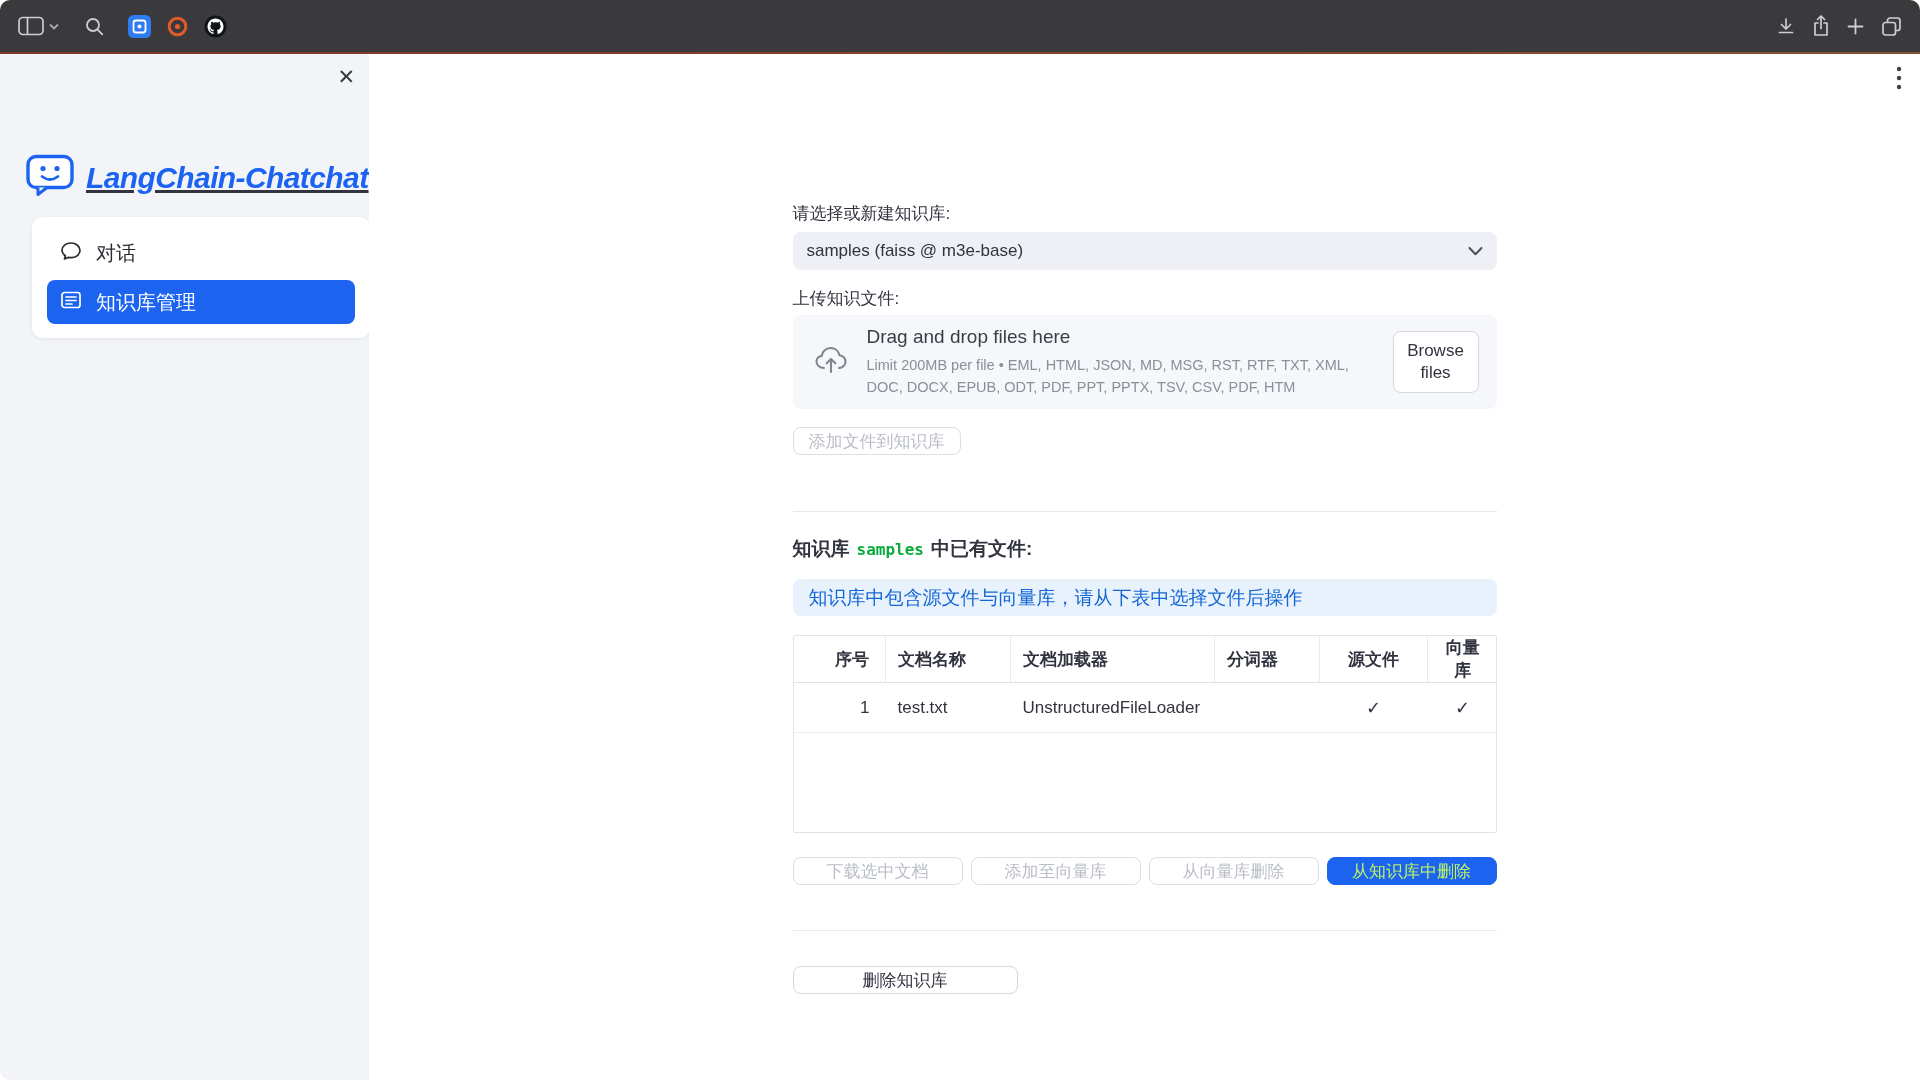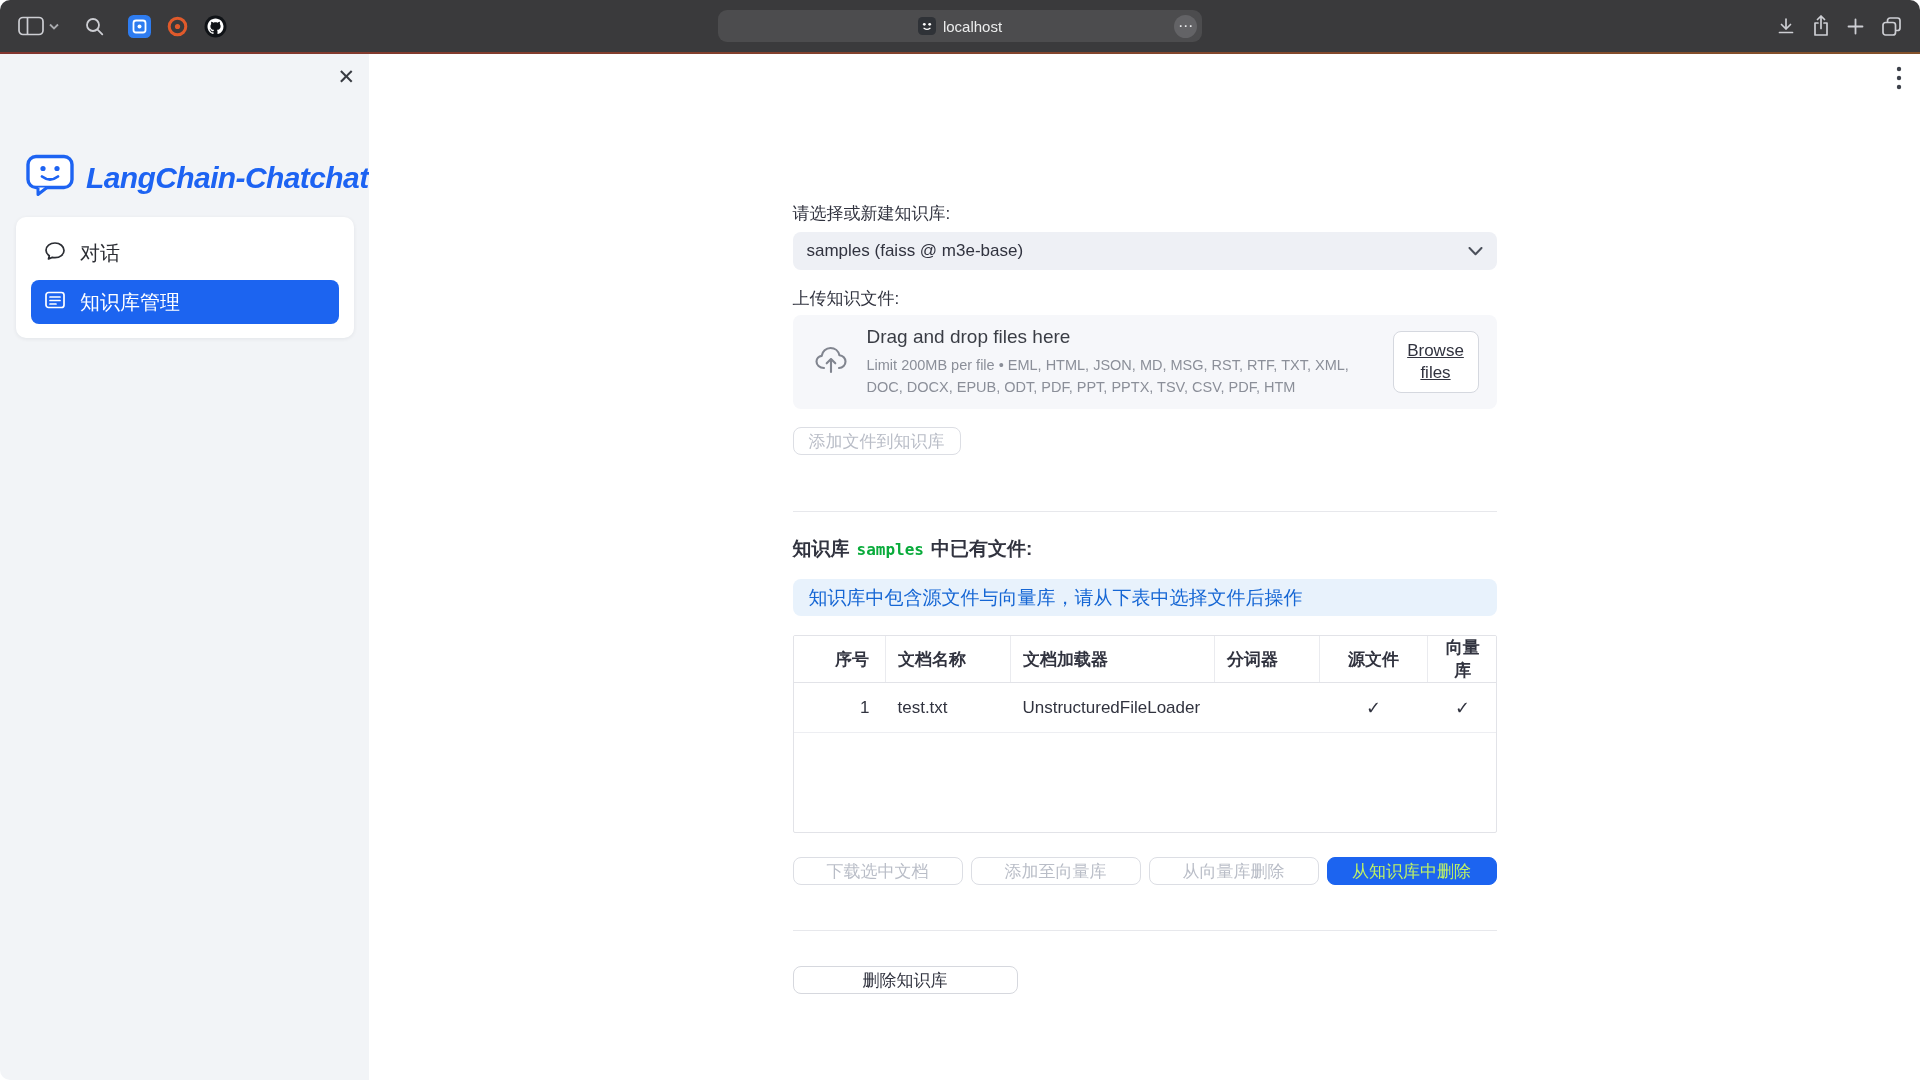--- a/index.html
+++ b/index.html
@@ -27,23 +27,23 @@
     background:#636366; color:#e9e9eb; font-size:15px; line-height:21px; text-align:center; cursor:pointer; }
   .tb-right { margin-left:auto; display:flex; align-items:center; gap:16px; }
 
   .decoration { height:2px; flex:none; background:linear-gradient(90deg,#82352f,#84522b); }
 
   
   .page { flex:1; display:flex; background:#fff; position:relative; min-height:0; }
 
   .sidebar { width:369px; flex:none; background:#f2f4f7; position:relative; }
   .sb-close { position:absolute; top:12px; right:14px; font-size:21px; color:#383b42; cursor:pointer; line-height:1; }
-  .logo { position:absolute; top:100px; left:26px; display:flex; align-items:center; gap:12px; }
+  .logo { position:absolute; top:100px; left:26px; display:flex; align-items:center; gap:12px;text-decoration:underline; }
   .logo-text { font-size:30px; font-weight:bold; font-style:italic; color:#1d63f2; letter-spacing:-0.6px; white-space:nowrap; }
-  .menu-card { position:absolute; top:163px; left:16px; width:338px; background:#fff; border-radius:10px;
+  .menu-card { position:absolute; top:163px; left:32px; width:338px; background:#fff; border-radius:10px;
     padding:14px 15px; box-shadow:0 1px 4px rgba(15,23,42,.07); }
   .menu-item { height:44px; display:flex; align-items:center; gap:14px; padding:0 13px; border-radius:8px;
     font-size:20px; color:#2b2d33; cursor:pointer; }
   .menu-item + .menu-item { margin-top:5px; }
   .menu-item.active { background:var(--primary); color:#fff; }
 
   .main { flex:1; position:relative; background:#fff; }
   .kebab { position:absolute; top:12px; right:18px; cursor:pointer; }
 
   .content { width:704px; margin:0 auto; padding-top:149px; }
@@ -52,21 +52,21 @@
     justify-content:space-between; padding:0 14px; font-size:17px; color:#31333f; cursor:pointer; margin-bottom:18px; }
   .field-label.second { margin-bottom:6px; }
 
   .dropzone { height:94px; background:#f6f7fa; border-radius:8px; display:flex; align-items:center;
     padding:0 18px 0 20px; margin-bottom:18px; }
   .drop-texts { margin-left:18px; flex:1; min-width:0; padding-right:14px; }
   .drop-title { font-size:19px; color:#3a3d45; margin-bottom:7px; }
   .drop-hint { font-size:14.5px; line-height:1.45; color:#8b8f99; max-width:540px; }
   .browse-btn { flex:none; width:86px; min-height:62px; background:#fff; border:1px solid #d5d8df; border-radius:8px;
     font-size:17px; line-height:1.32; color:#31333f; text-align:center; padding:8px 8px; cursor:pointer;
-    font-family:inherit;text-decoration:underline; }
+    font-family:inherit; }
 
   .btn { height:28px; border-radius:8px; font-size:17px; display:inline-flex; align-items:center; justify-content:center;
     padding:0 15px; border:1px solid #d6d8de; background:#fff; color:#31333f; cursor:pointer; font-family:inherit; white-space:nowrap; }
   .btn.disabled { color:#b9bdc7; border-color:#dcdee4; cursor:default; }
   .btn.primary { background:var(--primary); border-color:var(--primary); color:#bef264; }
   .add-btn { margin-bottom:56px; }
 
   .divider { border:none; border-top:1px solid #e7e8ec; margin-bottom:24px; }
   .divider.second { margin-bottom:35px; }
 
@@ -135,32 +135,20 @@
       <span class="ext">
         <svg width="23" height="23" viewBox="0 0 23 23">
             <circle cx="11.5" cy="11.5" r="11" fill="#101317"></circle>
             <g transform="translate(3.5,3.5)">
               <path fill="#ffffff" d="M8 0C3.58 0 0 3.58 0 8c0 3.54 2.29 6.53 5.47 7.59.4.07.55-.17.55-.38 0-.19-.01-.82-.01-1.49-2.01.37-2.53-.49-2.69-.94-.09-.23-.48-.94-.82-1.13-.28-.15-.68-.52-.01-.53.63-.01 1.08.58 1.23.82.72 1.21 1.87.87 2.33.66.07-.52.28-.87.51-1.07-1.78-.2-3.64-.89-3.64-3.95 0-.87.31-1.59.82-2.15-.08-.2-.36-1.02.08-2.12 0 0 .67-.21 2.2.82.64-.18 1.32-.27 2-.27s1.36.09 2 .27c1.53-1.04 2.2-.82 2.2-.82.44 1.1.16 1.92.08 2.12.51.56.82 1.27.82 2.15 0 3.07-1.87 3.75-3.65 3.95.29.25.54.73.54 1.48 0 1.07-.01 1.93-.01 2.2 0 .21.15.46.55.38A8.01 8.01 0 0 0 16 8c0-4.42-3.58-8-8-8z"></path>
             </g>
           </svg>
       </span>
     </div>
 
-    <div class="urlbar">
-      <span class="tb-icon">
-        <svg width="18" height="18" viewBox="0 0 18 18">
-            <rect width="18" height="18" rx="4.5" fill="#2f3237"></rect>
-            <circle cx="6.3" cy="7.3" r="1.4" fill="#fff"></circle>
-            <circle cx="11.7" cy="7.3" r="1.4" fill="#fff"></circle>
-            <path d="M6 11.3 Q9 13.6 12 11.3" stroke="#fff" stroke-width="1.3" fill="none" stroke-linecap="round"></path>
-          </svg>
-      </span>
-      <span class="url-text">localhost</span>
-      <span class="more-circle">⋯</span>
-    </div>
 
     <div class="tb-right">
       <span class="tb-icon">
         <svg width="20" height="20" viewBox="0 0 20 20" fill="none" stroke="#cdced3" stroke-width="1.7" stroke-linecap="round" stroke-linejoin="round">
             <path d="M10 3v9.5"></path>
             <path d="M5.5 8.5 L10 13 L14.5 8.5"></path>
             <path d="M3.5 16.5h13"></path>
           </svg>
       </span>
       <span class="tb-icon">

